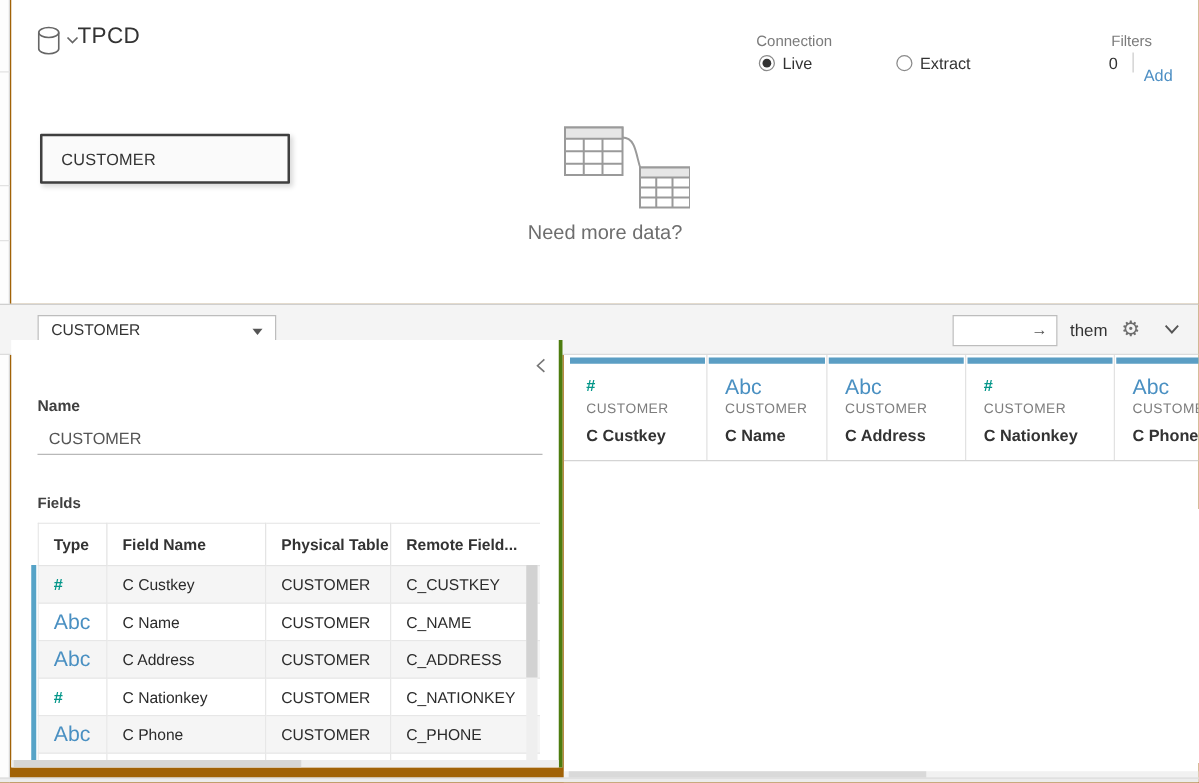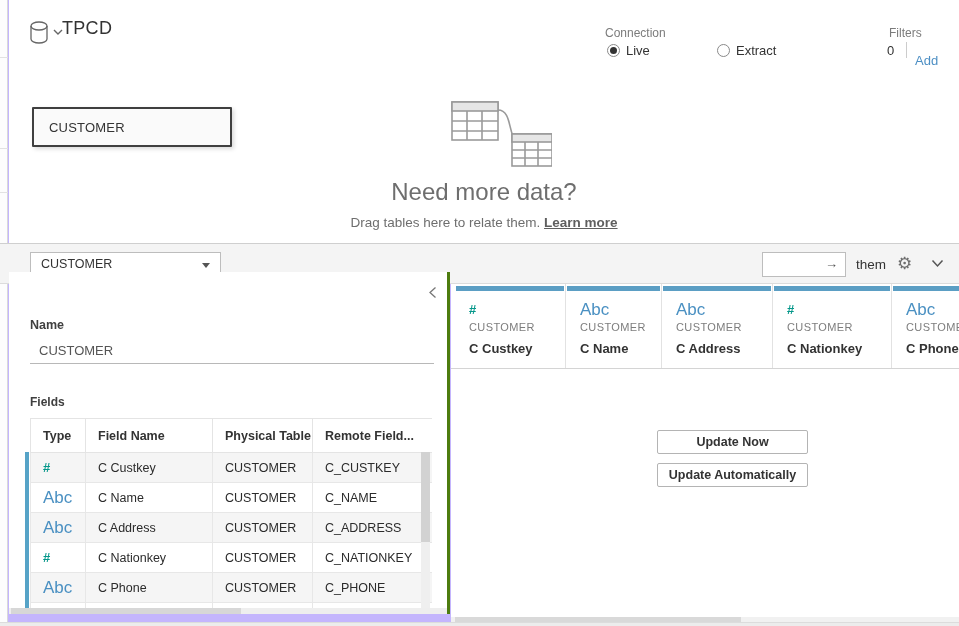--- a/index.html
+++ b/index.html
@@ -1,17 +1,17 @@
 <!DOCTYPE html>
 <html><head>
 <meta charset="utf-8">
 <style>
   * { margin:0; padding:0; box-sizing:border-box; }
   body { background:#e8e8e8; font-family:"Liberation Sans", sans-serif; }
-  #stage { position:relative; width:959px; height:626px; background:#c4b5fd; overflow:hidden;
+  #stage { position:relative; width:959px; height:626px; background:#a16207; overflow:hidden;
            font-family:"Liberation Sans", sans-serif; color:#333;text-decoration:underline; }
 
   
   .left-strip { position:absolute; left:0; top:0; width:8px; height:626px; background:#fdfdfd;
                 border-right:1px solid #d9d9d9; }
   .left-strip .tick { position:absolute; left:0; width:8px; border-top:1px solid #e2e2e2; }
 
   
   .top-area { position:absolute; left:9px; top:0; width:950px; height:243px; background:#fff; }
   .ds-icon-wrap { position:absolute; left:19px; top:20px; width:40px; height:26px; cursor:pointer; }
@@ -29,21 +29,21 @@
   .filters-count { position:absolute; left:878px; top:43px; font-size:13px; color:#333; }
   .filters-divider { position:absolute; left:897px; top:42px; width:1px; height:16px; background:#ccc; }
   .filters-add { position:absolute; left:906px; top:43px; font-size:13px; cursor:pointer;margin-top:10px; }
 
   .table-node { position:absolute; left:23px; top:107px; width:200px; height:40px; background:#fafafa;
                 border:2px solid #3f3f3f; border-radius:1px; box-shadow:2px 2px 4px rgba(0,0,0,0.15);
                 font-size:13px; color:#333; line-height:37px; padding-left:15px; letter-spacing:0.2px; cursor:pointer; }
 
   .empty-illustration { position:absolute; left:427px; top:94px; }
   .empty-heading { position:absolute; left:0; top:178px; width:950px; text-align:center;
-                   font-size:24px; color:#6e6e6e; }
+                   font-size:16px; color:#6e6e6e; }
   .empty-sub { position:absolute; left:0; top:215px; width:950px; text-align:center;
                font-size:13.5px; color:#6e6e6e; }
   .empty-sub .learn-more { color:#5f5f5f; text-decoration:underline; font-weight:bold; cursor:pointer; }
 
   
   .toolbar { position:absolute; left:0; top:243px; width:959px; height:41px; background:#f4f4f4;
              border-top:1px solid #cfcfcf; border-bottom:1px solid #dcdcdc; }
   .table-selector { position:absolute; left:30px; top:8px; width:191px; height:25px; background:#fff;
                     border:1px solid #bdbdbd; font-size:12.5px; color:#333; line-height:23px;
                     padding-left:10px; cursor:pointer; }
@@ -162,21 +162,20 @@
           <rect x="76" y="40" width="40" height="32"></rect>
           <rect x="76" y="40" width="40" height="8" fill="#e6e6e6"></rect>
           <line x1="76" y1="56" x2="116" y2="56"></line>
           <line x1="76" y1="64" x2="116" y2="64"></line>
           <line x1="89" y1="48" x2="89" y2="72"></line>
           <line x1="102" y1="48" x2="102" y2="72"></line>
         </g>
       </svg>
     </div>
     <div class="empty-heading">Need more data?</div>
-    <div class="empty-sub"><span>Drag tables here to relate them. </span><span class="learn-more">Learn more</span></div>
   </div>
 
   <div class="toolbar">
     <div class="table-selector">
       <span>CUSTOMER</span>
       <span class="caret"></span>
     </div>
     <div class="rows-input">
       <input type="text" value="" style="">
       <span class="arrow">→</span>
@@ -292,21 +291,19 @@
           <div class="col-field">C Nationkey</div>
         </div>
         <div class="grid-col" style="left: 440px; width: 120px;">
           <div class="stripe" style="background: rgb(91, 158, 196);"></div>
           <div class="col-type"><span class="glyph-str" style="color: rgb(74, 144, 194);">Abc</span></div>
           <div class="col-table">CUSTOMER</div>
           <div class="col-field">C Phone</div>
         </div>
       </div>
     <div class="grid-header-border"></div>
-    <button class="update-btn update-now">Update Now</button>
-    <button class="update-btn update-auto">Update Automatically</button>
     <div class="h-scroll-right">
       <div class="thumb"></div>
     </div>
   </div>
 
   <div class="bottom-strip"></div>
 </div>
 
 </body></html>

